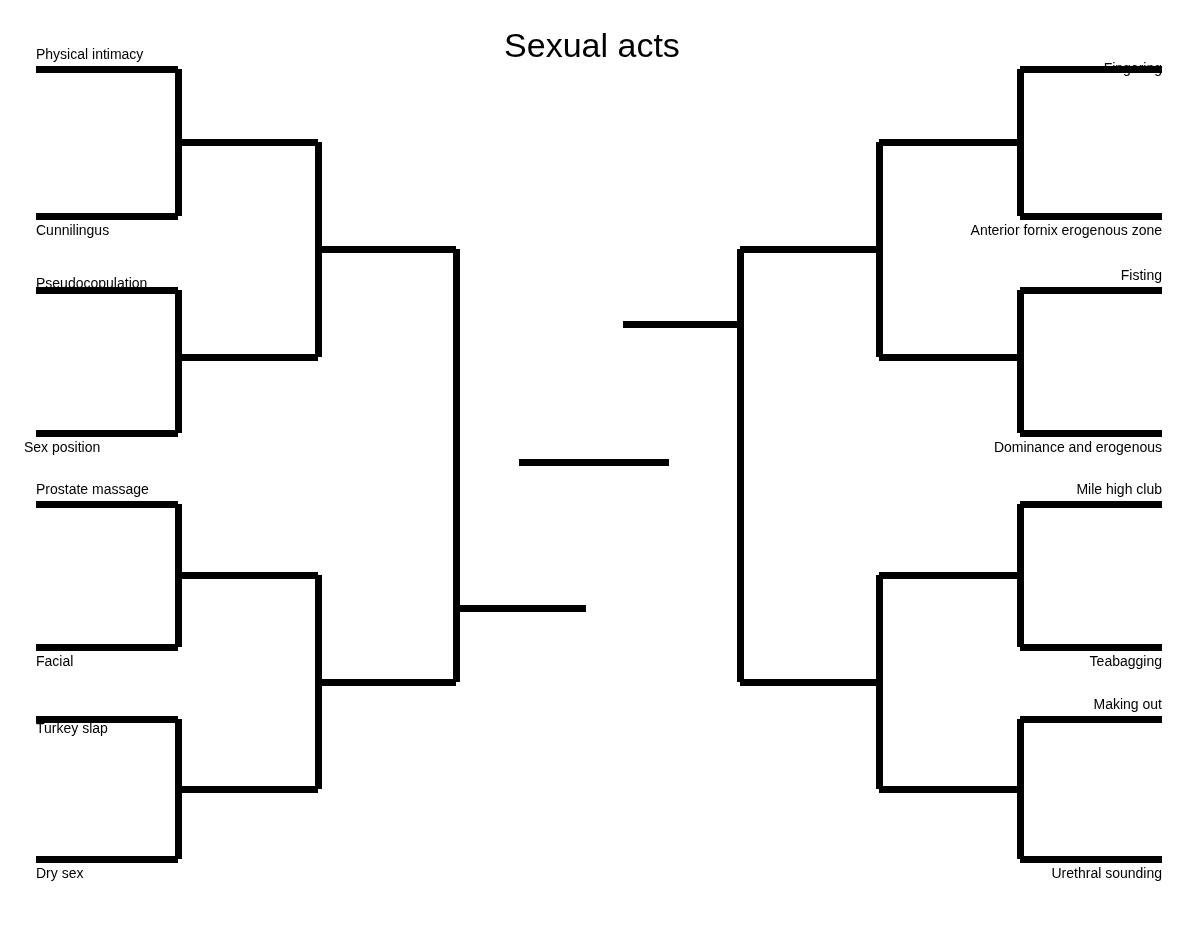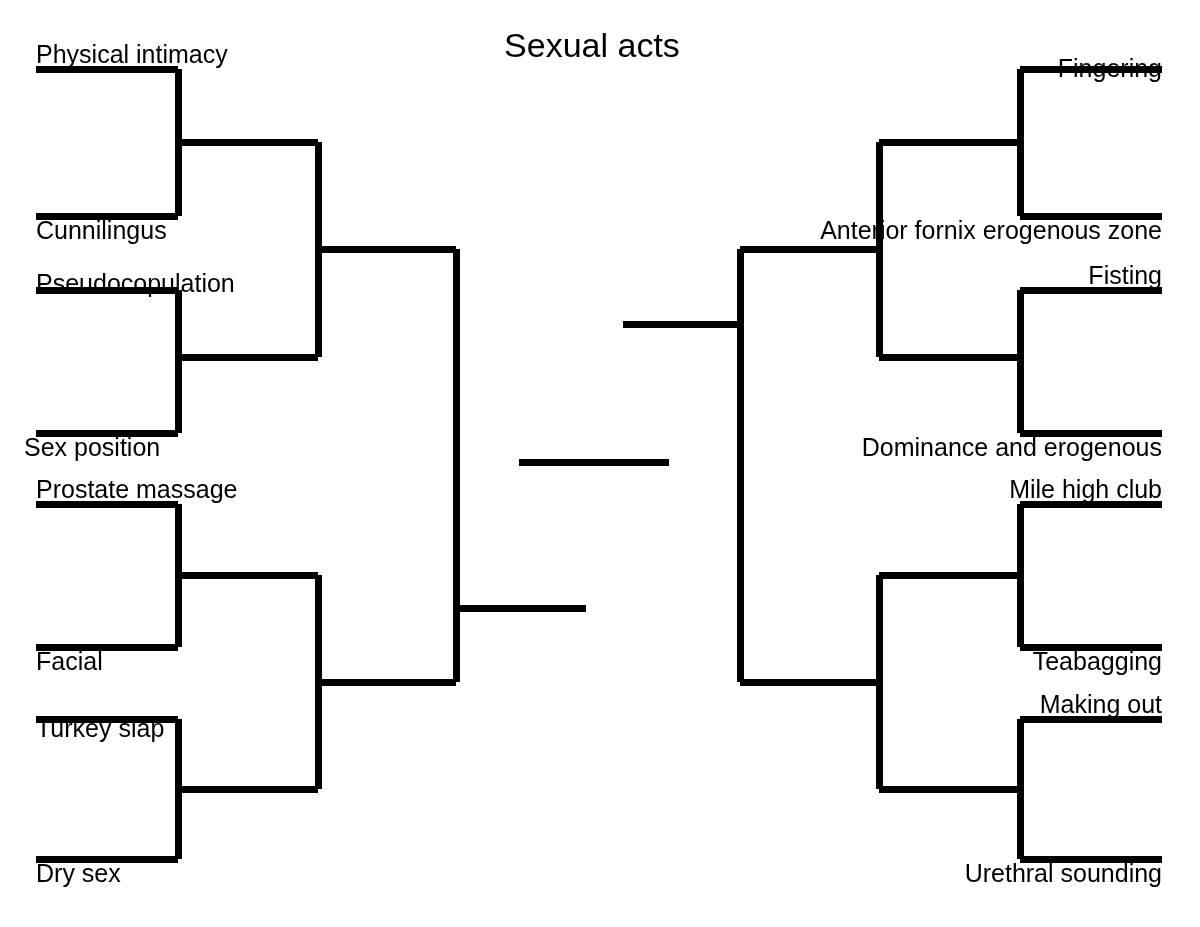--- a/index.html
+++ b/index.html
@@ -35,21 +35,21 @@
   .bracket-svg {
     position: absolute;
     top: 0;
     left: 0;
     width: 1200px;
     height: 927px;
     display: block;
   }
   .seed-label {
     position: absolute;
-    font-size: 25px;
+    font-size: 14px;
     line-height: 22px;
     color: #000000;
     white-space: nowrap;
   }
   .seed-label.left-side {
     text-align: left;
   }
   .seed-label.right-side {
     text-align: right;
   }

